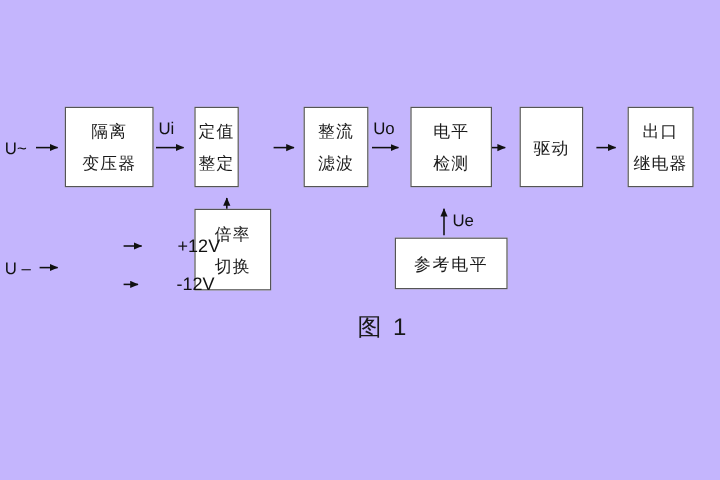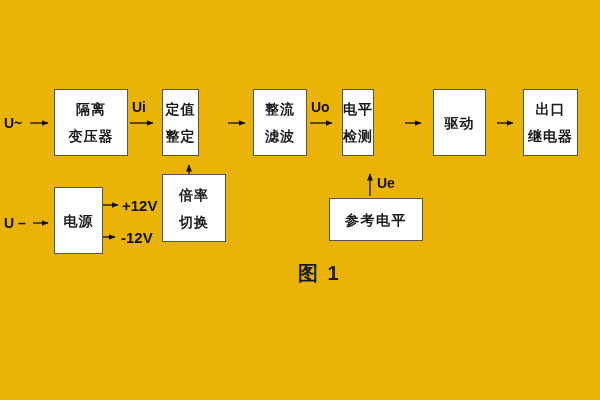--- a/index.html
+++ b/index.html
@@ -1,22 +1,21 @@
 <!DOCTYPE html>
 <html><head>
 <meta charset="utf-8">
 <style>
   html,body{margin:0;padding:0;background:#ffffff;}
   .stage{
     position:relative;
     width:600px;height:400px;
-    background:#eab308;
+    background:#c4b5fd;
     font-family:"Liberation Sans","DejaVu Sans",sans-serif;
     overflow:hidden;
-    font-weight:bold;
   }
   .block{
     position:absolute;
     border:1.5px solid #555555;
     background:#ffffff;
     display:flex;
     flex-direction:column;
     align-items:center;
     justify-content:center;
     gap:13px;
@@ -26,21 +25,21 @@
     box-sizing:border-box;
     line-height:1;
   }
   .siglabel{
     position:absolute;
     color:#111111;
     font-size:14px;
     line-height:1;
     white-space:nowrap;
   }
-  .volt{font-size:15px;}
+  .volt{font-size:15px;margin-left:26px;}
   .caption{
     position:absolute;
     left:298px;top:263px;
     color:#1a1a1a;
     font-size:20px;
     letter-spacing:2px;
     line-height:1;
   }
   svg.wires{position:absolute;left:0;top:0;pointer-events:none;}
 </style>
@@ -80,37 +79,34 @@
   <div class="block" style="left:162px;top:89px;width:37px;height:67px">
     <span>定值</span>
     <span>整定</span>
   </div>
 
   <div class="block" style="left:253px;top:89px;width:54px;height:67px">
     <span>整流</span>
     <span>滤波</span>
   </div>
 
-  <div class="block" style="left:342px;top:89px;width:32px;height:67px">
+  <div class="block" style="left:342px;top:89px;width:68px;height:67px">
     <span>电平</span>
     <span>检测</span>
   </div>
 
   <div class="block" style="left:523px;top:89px;width:55px;height:67px">
     <span>出口</span>
     <span>继电器</span>
   </div>
 
   <div class="block" style="left:433px;top:89px;width:53px;height:67px">
     <span>驱动</span>
   </div>
 
-  <div class="block" style="left:54px;top:187px;width:49px;height:67px">
-    <span>电源</span>
-  </div>
 
   <div class="block" style="left:162px;top:174px;width:64px;height:68px">
     <span>倍率</span>
     <span>切换</span>
   </div>
 
   <div class="block" style="left:329px;top:198px;width:94px;height:43px;letter-spacing:1.5px">
     <span>参考电平</span>
   </div>
 

